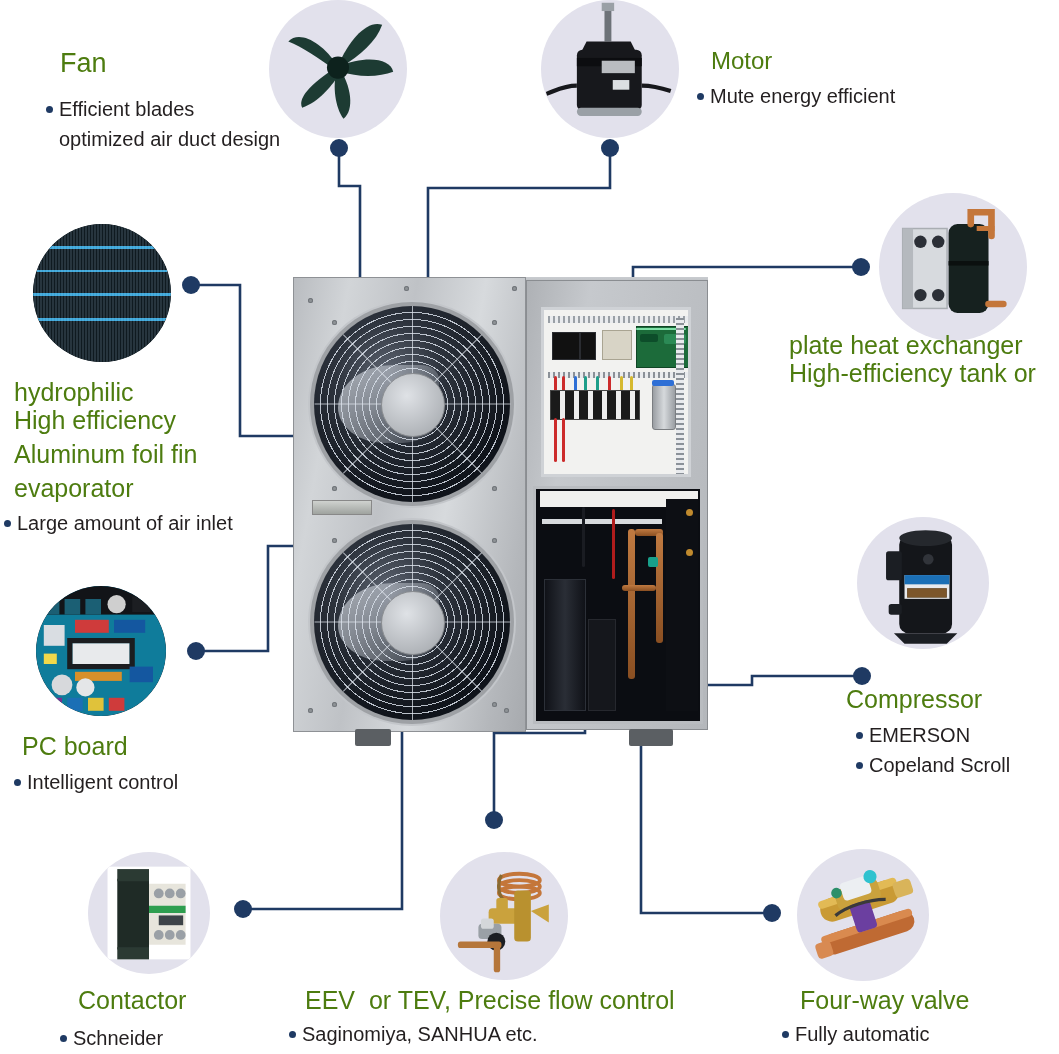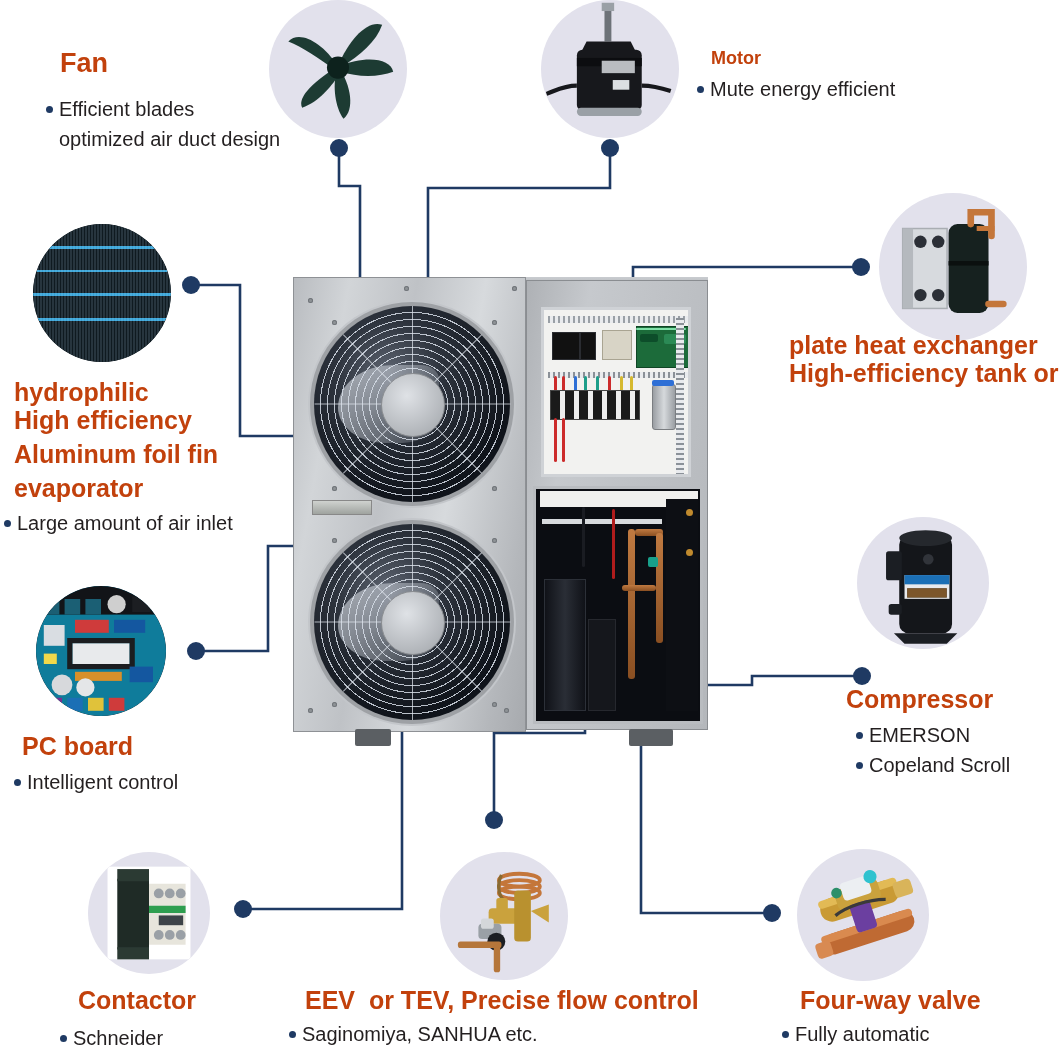--- a/index.html
+++ b/index.html
@@ -9,21 +9,21 @@
   
   .abs{position:absolute;}
 
   
   .photo-circle{position:absolute;border-radius:50%;
     background:#e2e1ec;overflow:hidden;}
   .photo-inner{position:absolute;inset:0;border-radius:50%;
     display:flex;align-items:center;justify-content:center;}
 
   
-  .hd{color:#c2410c;font-weight:700;line-height:1.12;white-space:pre;}
+  .hd{color:#4d7c0f;font-weight:400;line-height:1.12;white-space:pre;}
   .bl{color:#231f20;font-weight:400;line-height:1.2;white-space:pre;}
   .bullet-row{display:flex;align-items:baseline;}
   .dot{width:7px;height:7px;border-radius:50%;background:#1f3a63;
        flex:0 0 auto;margin-right:6px;position:relative;top:-3px;}
   .sub{color:#231f20;white-space:pre;}
 
   
   #wires{position:absolute;left:0;top:0;width:1059px;height:1054px;
          pointer-events:none;}
 
@@ -251,21 +251,21 @@
     <rect x="26" y="36" width="47" height="44" rx="4" fill="#17181c"></rect>
     <rect x="26" y="42" width="47" height="6" fill="#0c0d10"></rect>
     <rect x="44" y="44" width="24" height="9" fill="#b9bcc0"></rect>
     <rect x="52" y="58" width="12" height="7" fill="#dcdfe2"></rect>
     <rect x="26" y="78" width="47" height="6" rx="3" fill="#9aa0a6"></rect>
     <path d="M26 62 C16 62 10 66 4 68" stroke="#17181c" stroke-width="3" fill="none"></path>
     <path d="M73 62 C82 62 88 64 94 66" stroke="#17181c" stroke-width="3" fill="none"></path>
   </svg>
 </div>
 <div class="abs" style="left:697px;top:48px;">
-  <div class="hd" style="font-size:18px;margin-left:14px;">Motor</div>
+  <div class="hd" style="font-size:24px;margin-left:14px;">Motor</div>
   <div class="bullet-row" style="margin-top:9px;">
     <span class="dot"></span>
     <span class="bl" style="font-size:20px;">Mute energy efficient</span>
   </div>
 </div>
 
 <div class="photo-circle" style="left:879px;top:193px;width:148px;height:148px;">
   <svg class="photo-inner" viewBox="0 0 100 100">
     <rect x="16" y="24" width="30" height="54" fill="#d7dade" stroke="#a9adb2"></rect>
     <rect x="16" y="24" width="7" height="54" fill="#b5b9be"></rect>

